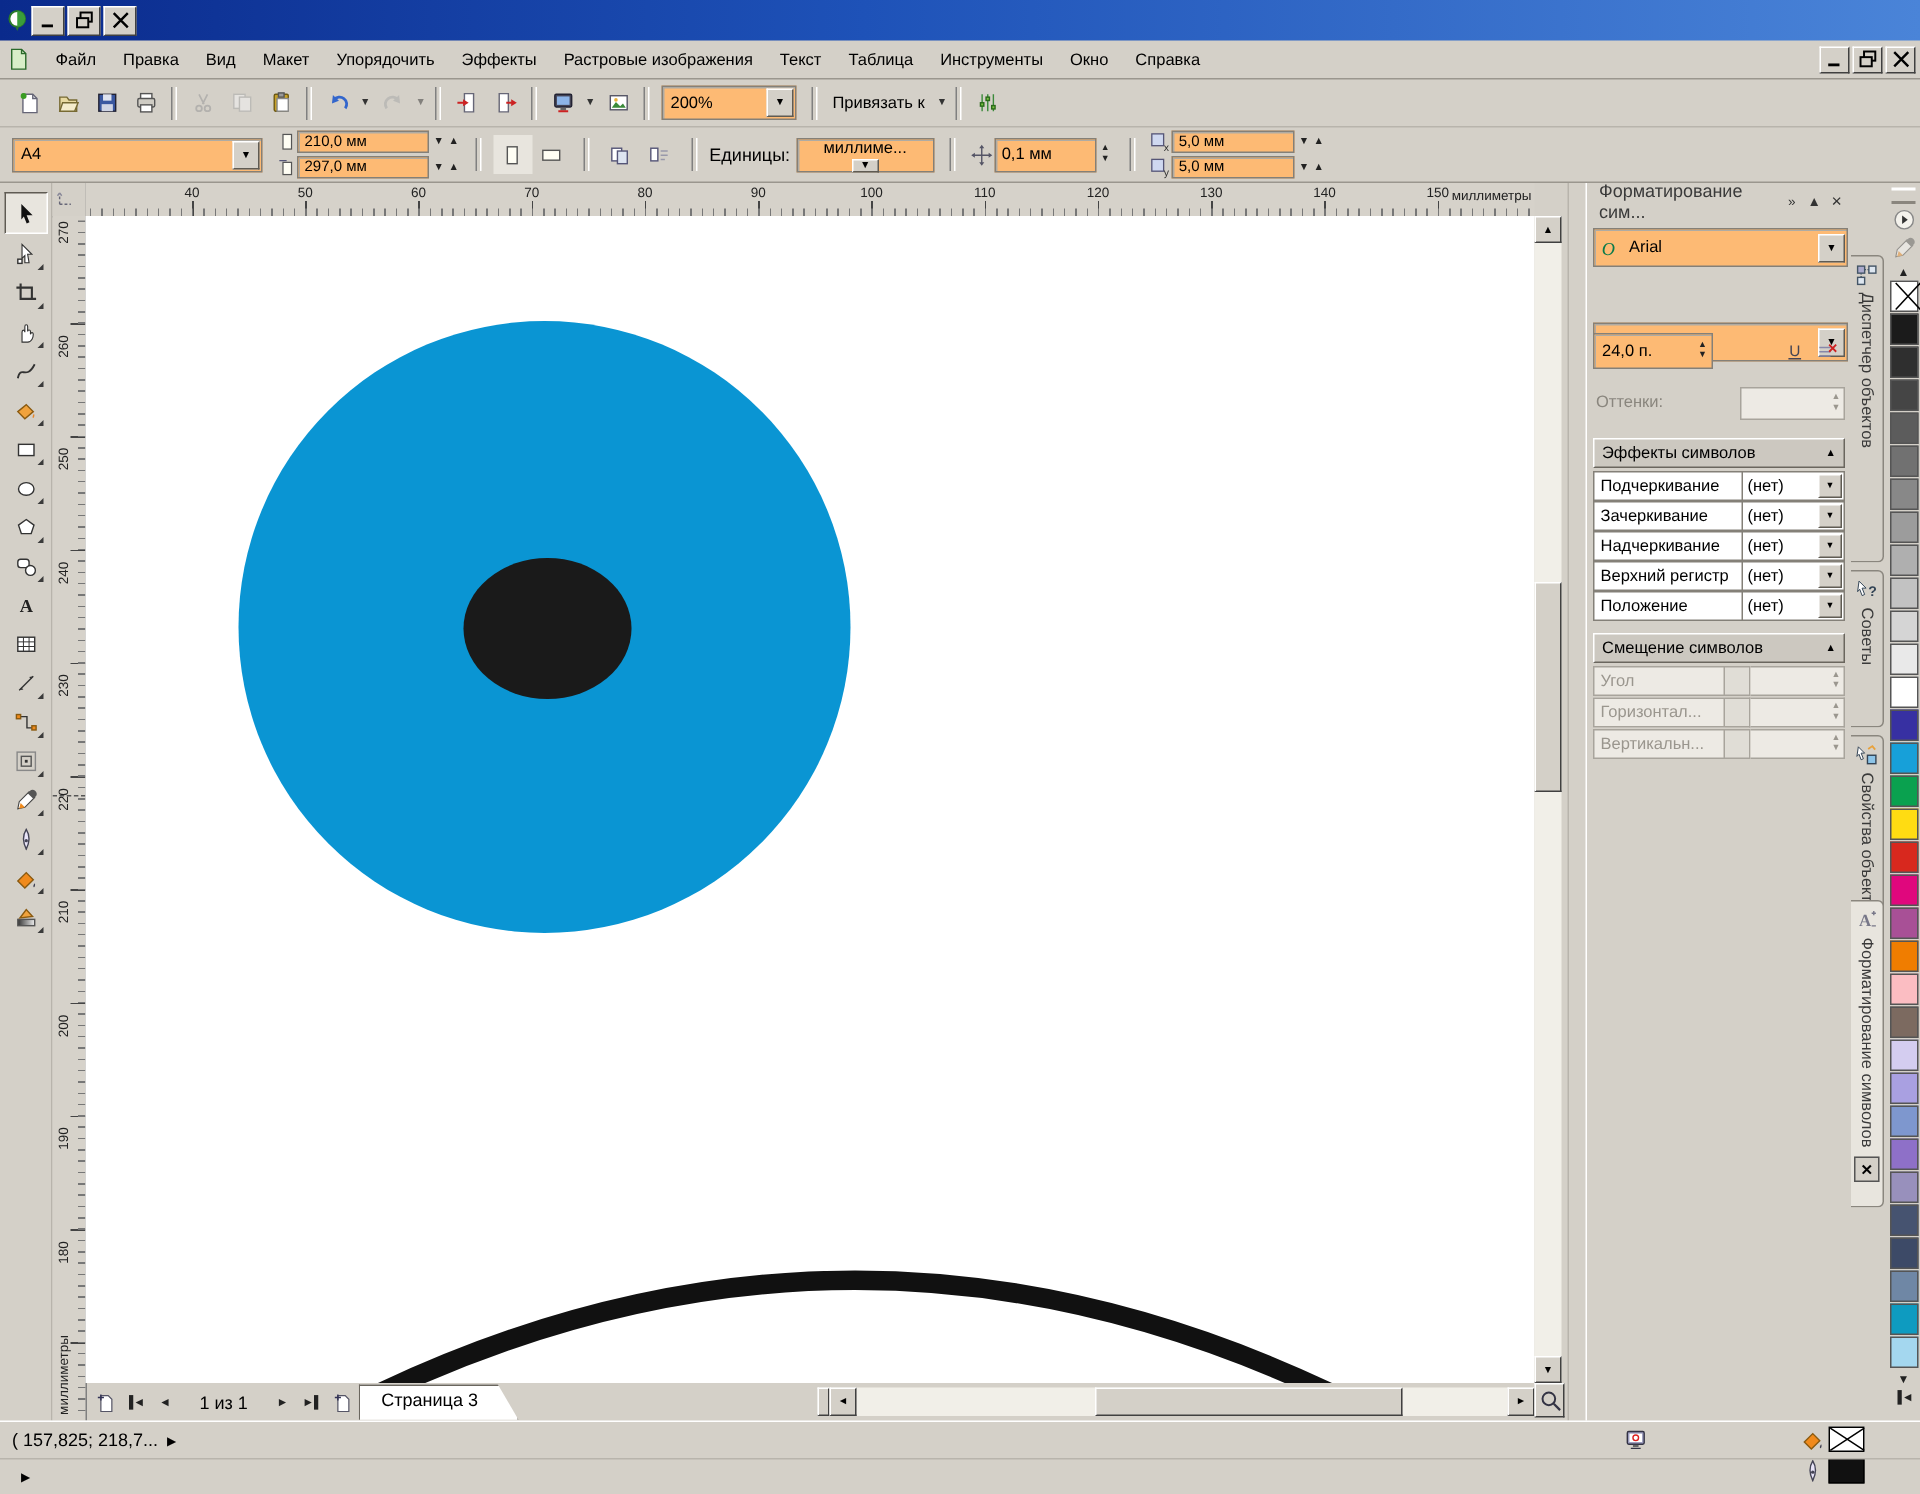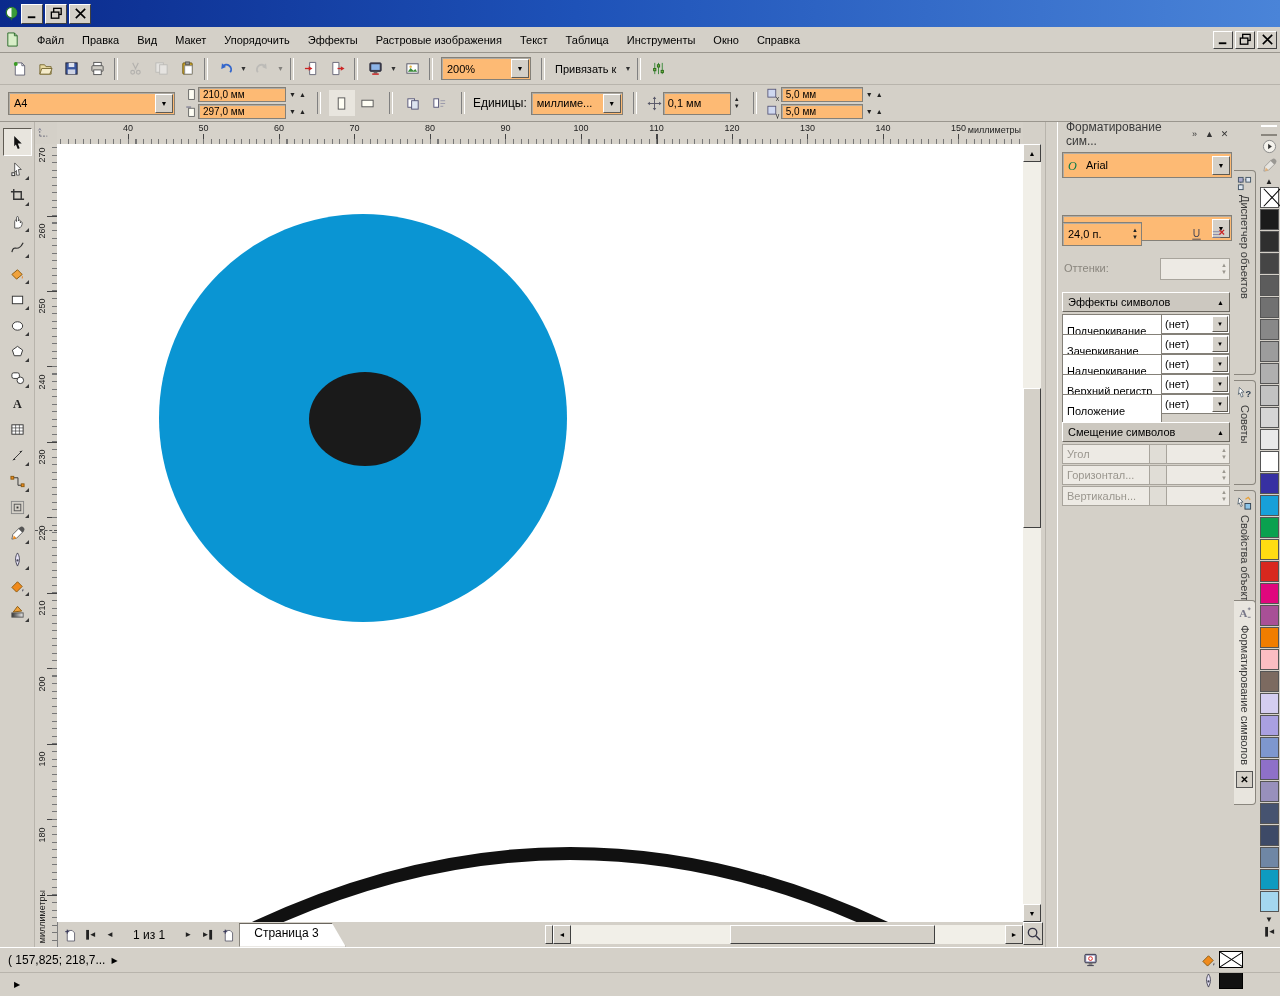--- a/index.html
+++ b/index.html
@@ -71,21 +71,21 @@
   
   #rightpanel{left:1045px;top:122px;width:235px;height:825px;background:#D4D0C8;border-left:1px solid #b8b4ac;}
   #docker{position:absolute;left:11px;top:0px;width:176px;height:825px;border-left:1px solid #fff;}
   #docker-title{display:flex;align-items:center;height:23px;padding:0 2px 0 8px;color:#3a3a3a;}
   #docker-title .tt{flex:1;font-size:12px;}
   .dkbtn{width:15px;height:15px;display:flex;align-items:center;justify-content:center;font-size:9px;color:#333;}
   .dk-combo{position:absolute;left:4px;width:168px;height:24px;}
   .dk-head{position:absolute;left:4px;width:168px;height:20px;background:#CCC8C0;border:1px solid;border-color:#fff #6a665e #6a665e #fff;display:flex;align-items:center;padding:0 5px;box-sizing:border-box;font-size:11px;}
   .dk-head .up{margin-left:auto;font-size:7px;}
   .fx-row{position:absolute;left:4px;width:168px;height:20px;display:flex;}
-  .fx-label{width:100px;background:#fff;border:1px solid #848078;display:flex;align-items:center;padding:16px 4px;box-sizing:border-box;font-size:11px;white-space:nowrap;overflow:hidden;}
+  .fx-label{width:100px;background:#fff;border:1px solid #848078;display:flex;align-items:center;padding:2px 4px;box-sizing:border-box;font-size:11px;white-space:nowrap;overflow:hidden;}
   .fx-val{flex:1;background:#fff;border:1px solid #848078;border-left:none;display:flex;align-items:center;box-sizing:border-box;}
   .fx-val .v{flex:1;padding:0 3px;font-size:11px;}
   .fx-val .cbtn{width:14px;height:14px;background:#D4D0C8;border:1px solid;border-color:#fff #5F5B53 #5F5B53 #fff;display:flex;align-items:center;justify-content:center;font-size:6px;margin-right:1px;}
   .dis-text{color:#8a867e;}
   .shift-row{position:absolute;left:4px;width:168px;height:20px;display:flex;}
   .shift-label{width:88px;background:#EDEAE4;border:1px solid #a8a49c;display:flex;align-items:center;padding:0 4px;box-sizing:border-box;color:#9a968e;white-space:nowrap;overflow:hidden;}
   .shift-ico{width:16px;background:#E0DDD6;border:1px solid #a8a49c;border-left:none;}
   .shift-spin{flex:1;background:#EDEAE4;border:1px solid #a8a49c;border-left:none;display:flex;align-items:center;justify-content:flex-end;}
   .spin-ud{display:flex;flex-direction:column;font-size:6px;line-height:7px;color:#9a968e;padding-right:2px;text-align:center;}
   
@@ -406,21 +406,21 @@
     <span class="tbtn">
         <span class="ico">
           <svg viewBox="0 0 16 16" width="15" height="15">
             <rect x="2" y="3" width="5" height="9" fill="#fff" stroke="#557"></rect>
             <path d="M9 5h5M9 8h5M9 11h3" stroke="#99a"></path>
           </svg>
         </span>
       </span>
     <span class="sep" style="margin:0 8px;"></span>
     <span style="margin-right:4px;font-size:12px;">Единицы:</span>
-    <span class="combo field" style="width:90px;">
+    <span class="combo field" style="width:90px;flex-direction:column;">
       <span class="val">миллиме...</span>
       <span class="cbtn">▼</span>
     </span>
     <span class="sep" style="margin:0 10px;"></span>
     <span class="ico">
         <svg viewBox="0 0 16 16" width="15" height="15">
           <path d="M8 2.5v11M2.5 8h11" stroke="#556"></path>
           <path d="M8 .5l1.8 2.6H6.2zM8 15.5l1.8-2.6H6.2zM.5 8l2.6-1.8v3.6zM15.5 8l-2.6-1.8v3.6z" fill="#556"></path>
         </svg>
       </span>

